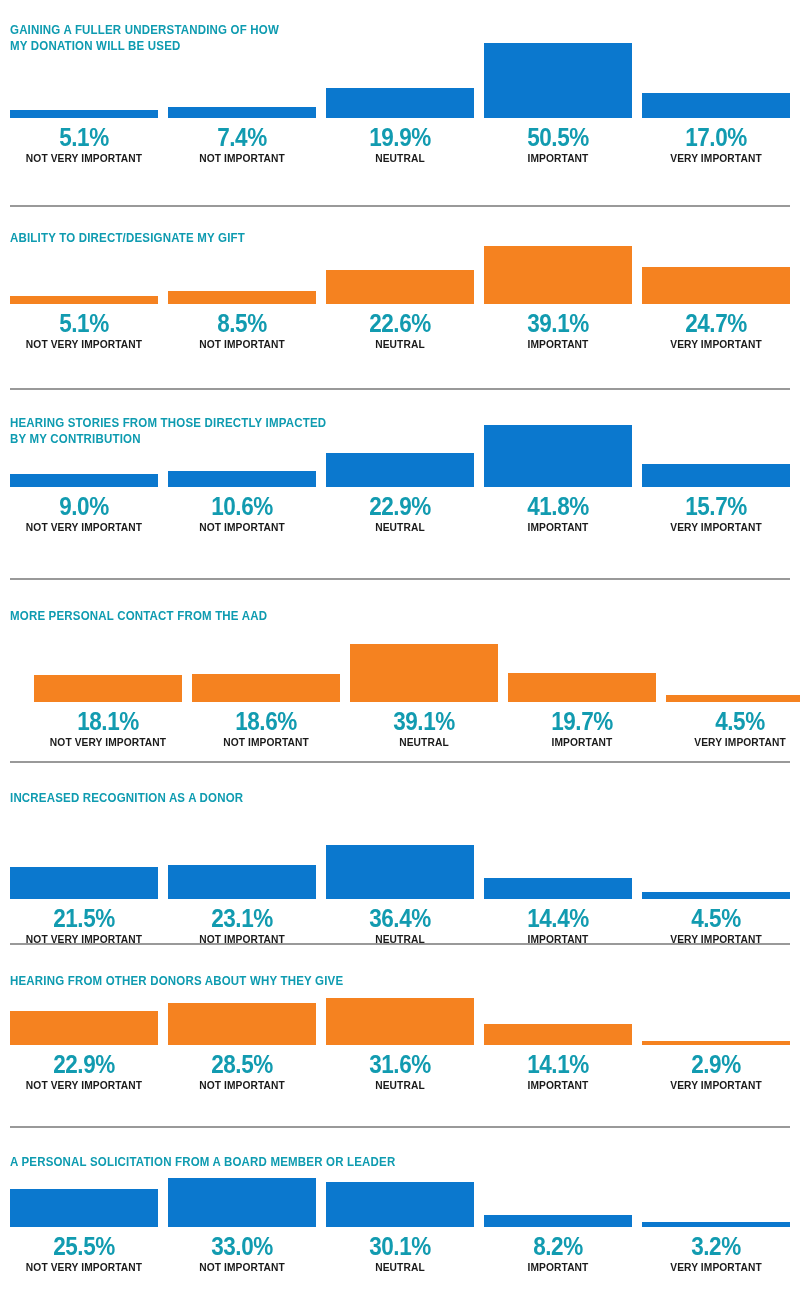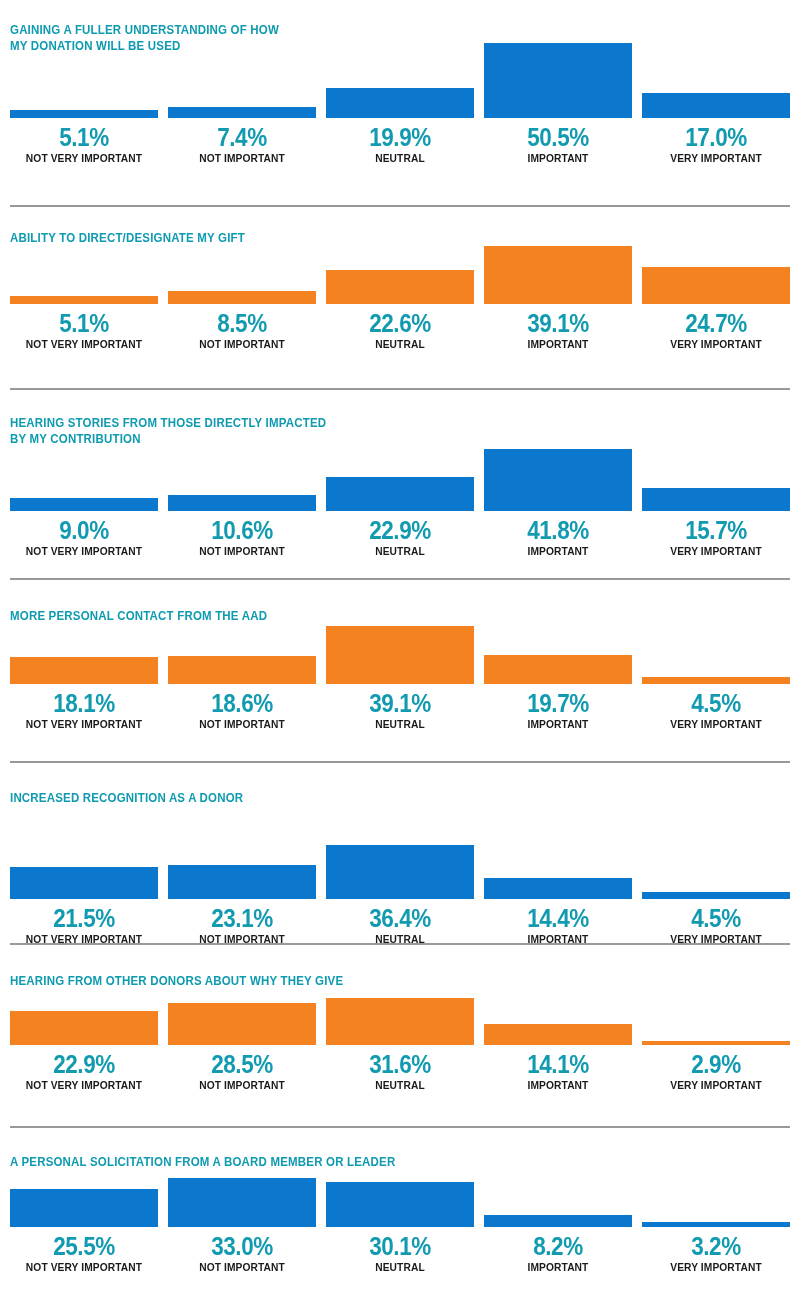--- a/index.html
+++ b/index.html
@@ -185,21 +185,21 @@
         <div class="bar-plot">
           <div class="bar orange" style="height: 36.7px;"></div>
         </div>
         <div class="bar-value">24.7%</div>
         <div class="bar-label">VERY IMPORTANT</div>
       </div>
     </div>
     <div class="section-divider" style="top: 388px;"></div>
     <div class="section-title" style="top: 415px;">HEARING STORIES FROM THOSE DIRECTLY IMPACTED
 BY MY CONTRIBUTION</div>
-    <div class="bars-row" style="top: 425px;">
+    <div class="bars-row" style="top: 401px;">
       <div class="bar-col">
         <div class="bar-plot">
           <div class="bar blue" style="height: 13.4px;"></div>
         </div>
         <div class="bar-value">9.0%</div>
         <div class="bar-label">NOT VERY IMPORTANT</div>
       </div>
       <div class="bar-col">
         <div class="bar-plot">
           <div class="bar blue" style="height: 15.7px;"></div>
@@ -224,21 +224,21 @@
       <div class="bar-col">
         <div class="bar-plot">
           <div class="bar blue" style="height: 23.3px;"></div>
         </div>
         <div class="bar-value">15.7%</div>
         <div class="bar-label">VERY IMPORTANT</div>
       </div>
     </div>
     <div class="section-divider" style="top: 578px;"></div>
     <div class="section-title" style="top: 608px;">MORE PERSONAL CONTACT FROM THE AAD</div>
-    <div class="bars-row" style="top: 598px;">
+    <div class="bars-row" style="top: 616px; margin-left: 24px;">
       <div class="bar-col">
         <div class="bar-plot">
           <div class="bar orange" style="height: 26.9px;"></div>
         </div>
         <div class="bar-value">18.1%</div>
         <div class="bar-label">NOT VERY IMPORTANT</div>
       </div>
       <div class="bar-col">
         <div class="bar-plot">
           <div class="bar orange" style="height: 27.6px;"></div>

